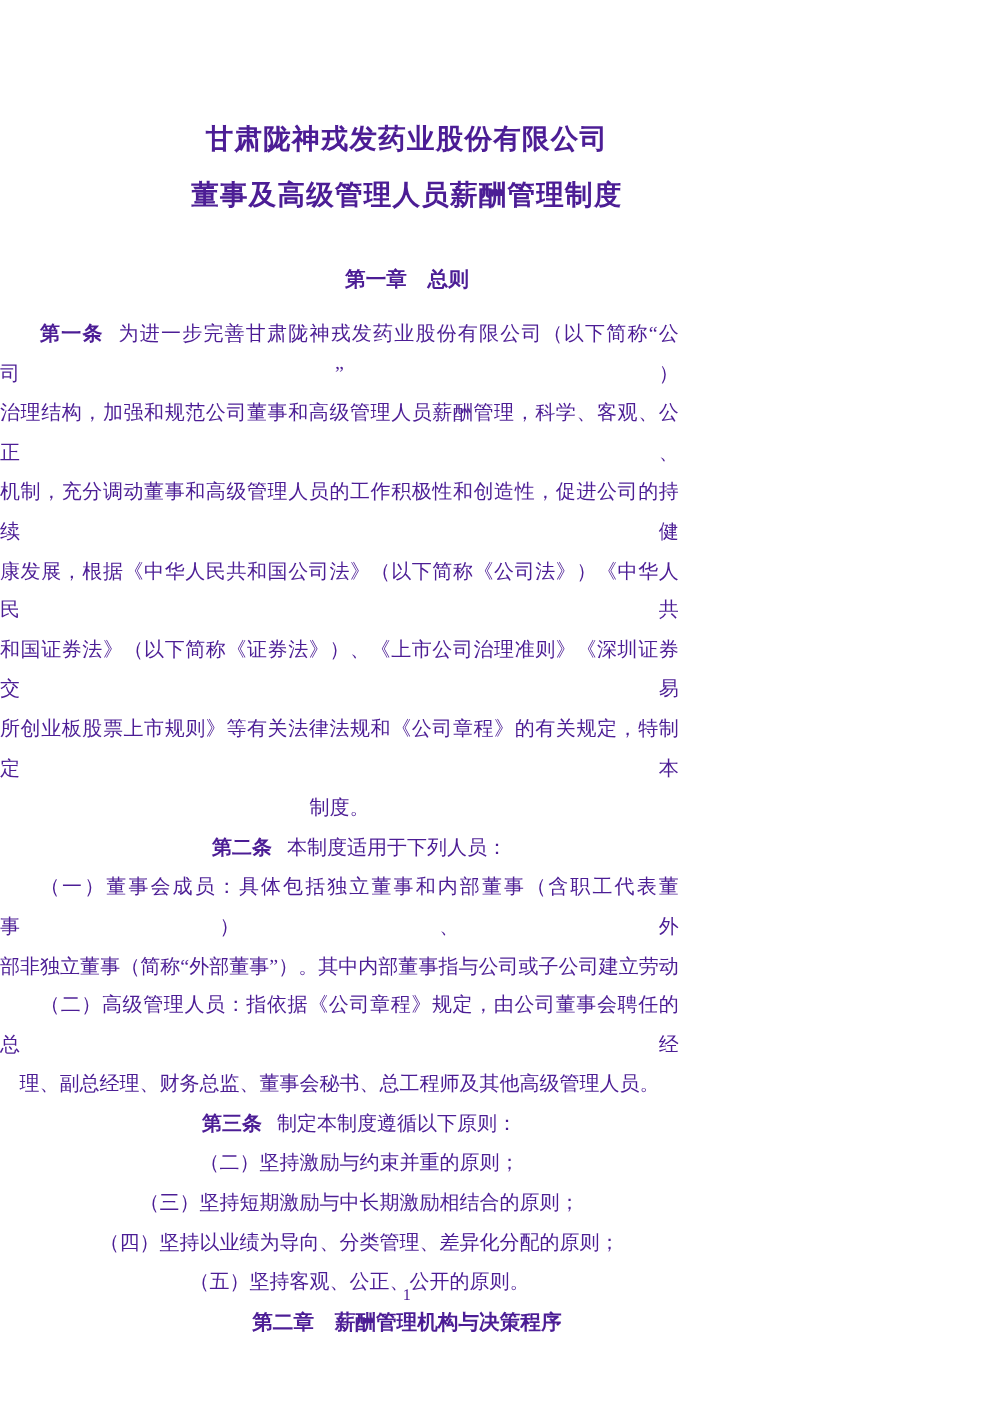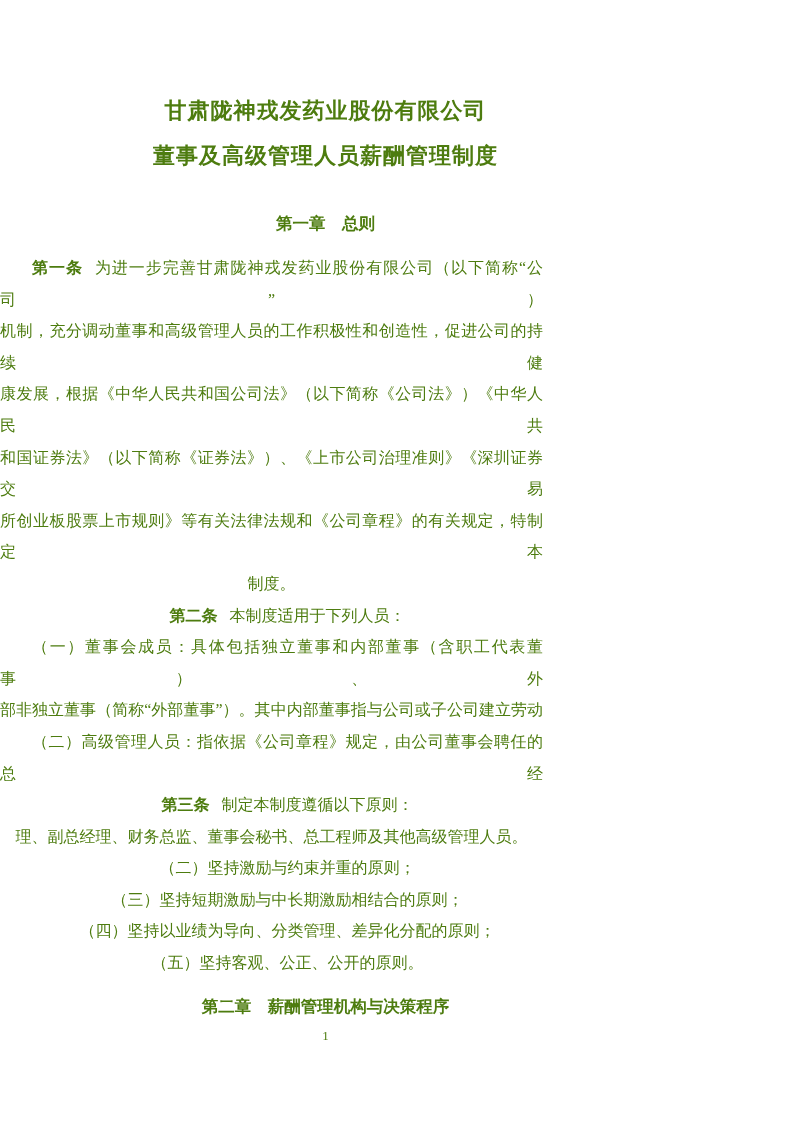--- a/index.html
+++ b/index.html
@@ -7,40 +7,40 @@
     padding: 0;
     background: #ffffff;
   }
   .page {
     position: relative;
     width: 651px;
     height: 1122px;
     background: #ffffff;
     overflow: hidden;
     font-family: "Liberation Serif", "DejaVu Serif", serif;
-    color: #4d7c0f;
+    color: #4c1d95;
   }
   .titles {
     padding-top: 88px;
     text-align: center;
   }
   .title-line {
     font-size: 22px;
     line-height: 45px;
     font-weight: bold;
     letter-spacing: 1px;
   }
   .chapter-heading {
     text-align: center;
     font-weight: bold;
     font-size: 16.5px;
     line-height: 24px;
   }
   .chapter-1 { margin-top: 34px; }
-  .chapter-2 { margin-top: 16px; }
+  .chapter-2 { margin-top: 4px; }
   .body-text {
     margin-top: 16px;
     padding-right: 108px;
   }
   .ln {
     font-size: 16px;
     line-height: 31.6px;
     white-space: normal;
     text-align: center;
   }
@@ -70,31 +70,32 @@
 
   <div class="titles">
     <div class="title-line">甘肃陇神戎发药业股份有限公司</div>
     <div class="title-line">董事及高级管理人员薪酬管理制度</div>
   </div>
 
   <div class="chapter-heading chapter-1">第一章　总则</div>
 
   <div class="body-text">
     <div class="ln j ind"><span class="article-label">第一条</span><span>为进一步完善甘肃陇神戎发药业股份有限公司（以下简称“公司”）</span></div>
+    <div class="ln j">治理结构，加强和规范公司董事和高级管理人员薪酬管理，科学、客观、公正、</div>
     <div class="ln j">机制，充分调动董事和高级管理人员的工作积极性和创造性，促进公司的持续健</div>
     <div class="ln j">康发展，根据《中华人民共和国公司法》（以下简称《公司法》）《中华人民共</div>
     <div class="ln j">和国证券法》（以下简称《证券法》）、《上市公司治理准则》《深圳证券交易</div>
     <div class="ln j">所创业板股票上市规则》等有关法律法规和《公司章程》的有关规定，特制定本</div>
     <div class="ln">制度。</div>
     <div class="ln ind"><span class="article-label">第二条</span><span>本制度适用于下列人员：</span></div>
     <div class="ln j ind">（一）董事会成员：具体包括独立董事和内部董事（含职工代表董事）、外</div>
     <div class="ln j">部非独立董事（简称“外部董事”）。其中内部董事指与公司或子公司建立劳动</div>
     <div class="ln j ind">（二）高级管理人员：指依据《公司章程》规定，由公司董事会聘任的总经</div>
+    <div class="ln">理、副总经理、财务总监、董事会秘书、总工程师及其他高级管理人员。</div>
     <div class="ln ind"><span class="article-label">第三条</span><span>制定本制度遵循以下原则：</span></div>
-    <div class="ln">理、副总经理、财务总监、董事会秘书、总工程师及其他高级管理人员。</div>
     <div class="ln ind">（二）坚持激励与约束并重的原则；</div>
     <div class="ln ind">（三）坚持短期激励与中长期激励相结合的原则；</div>
     <div class="ln ind">（四）坚持以业绩为导向、分类管理、差异化分配的原则；</div>
     <div class="ln ind">（五）坚持客观、公正、公开的原则。</div>
   </div>
 
   <div class="chapter-heading chapter-2">第二章　薪酬管理机构与决策程序</div>
 
   <div class="page-number">1</div>
 

